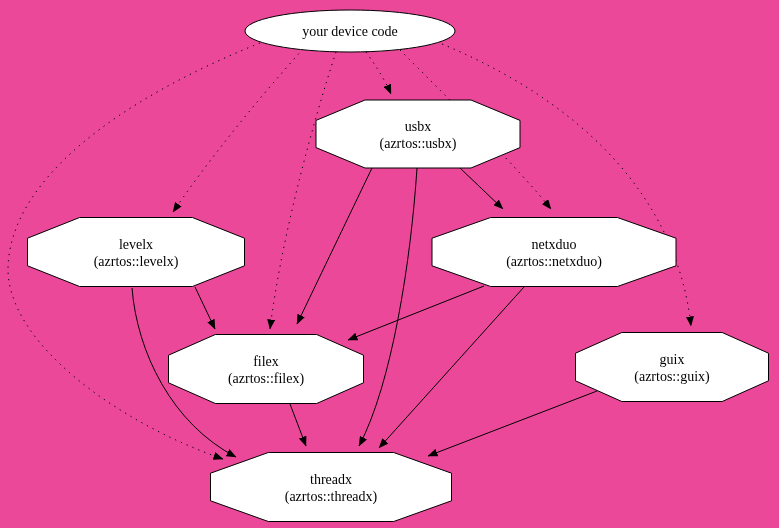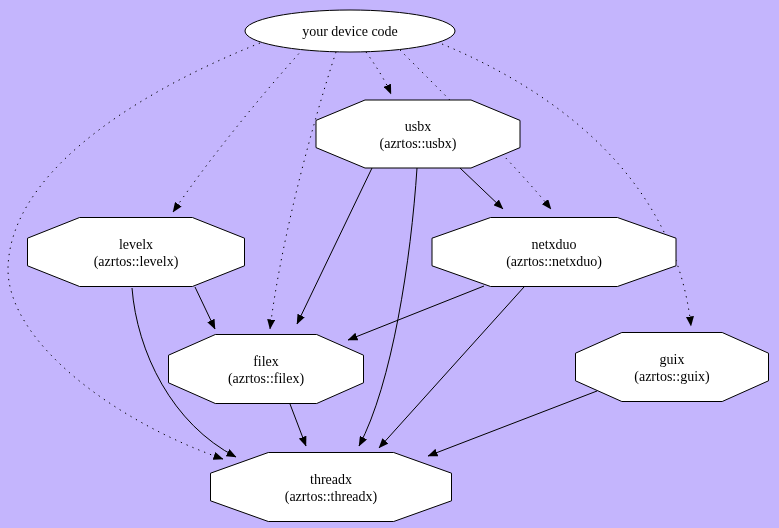--- a/index.html
+++ b/index.html
@@ -4,21 +4,21 @@
 <style>
   html, body {
     margin: 0;
     padding: 0;
     background: #ffffff;
   }
   .canvas {
     position: relative;
     width: 779px;
     height: 528px;
-    background: #c4b5fd;
+    background: #ec4899;
     overflow: hidden;
   }
   svg.graph {
     display: block;
     width: 779px;
     height: 528px;
   }
   .edge {
     fill: none;
     stroke: #000000;

